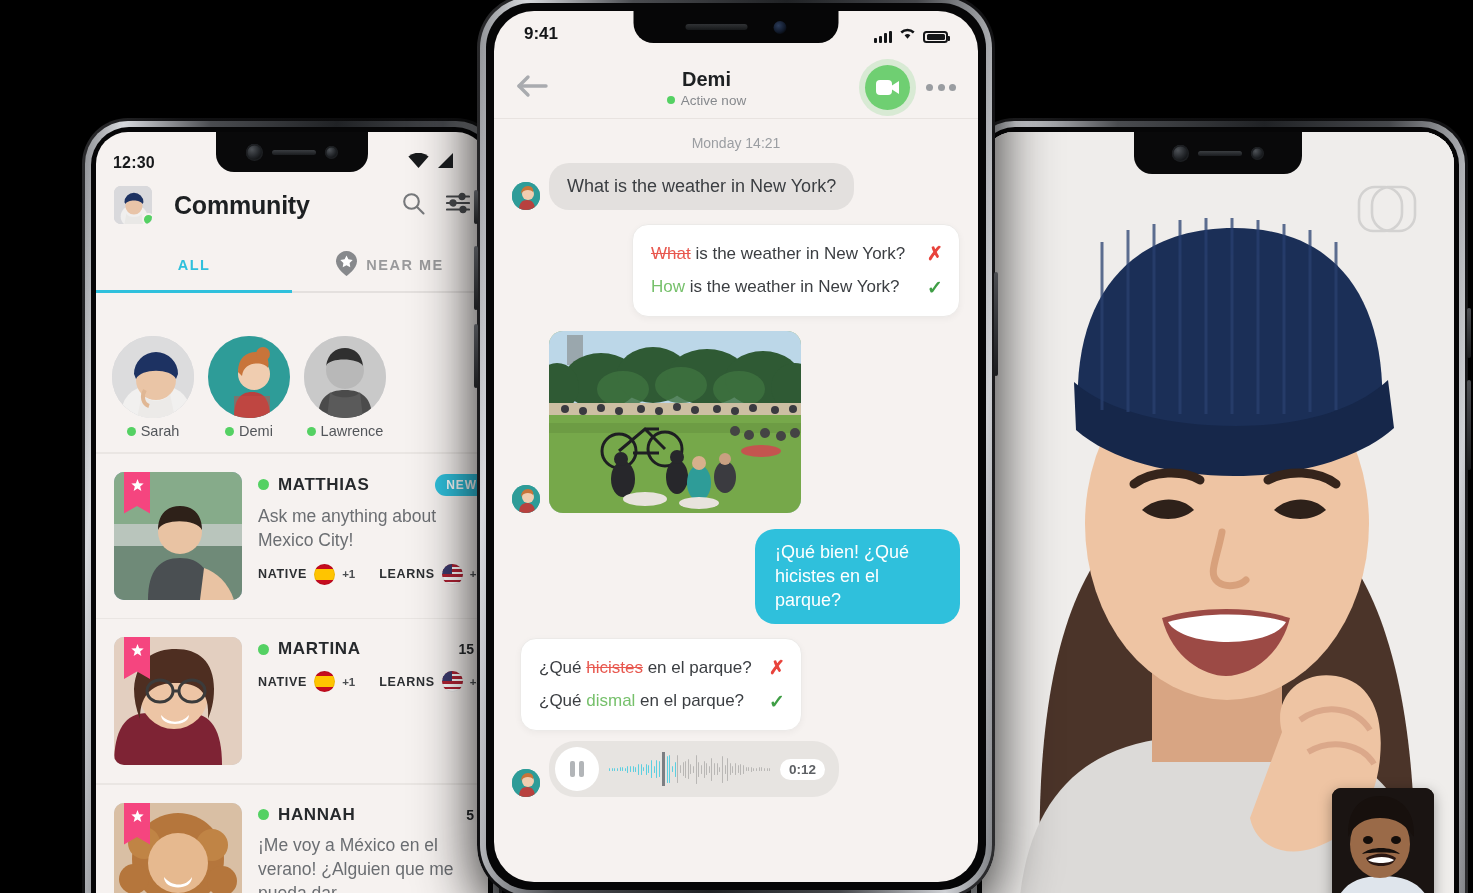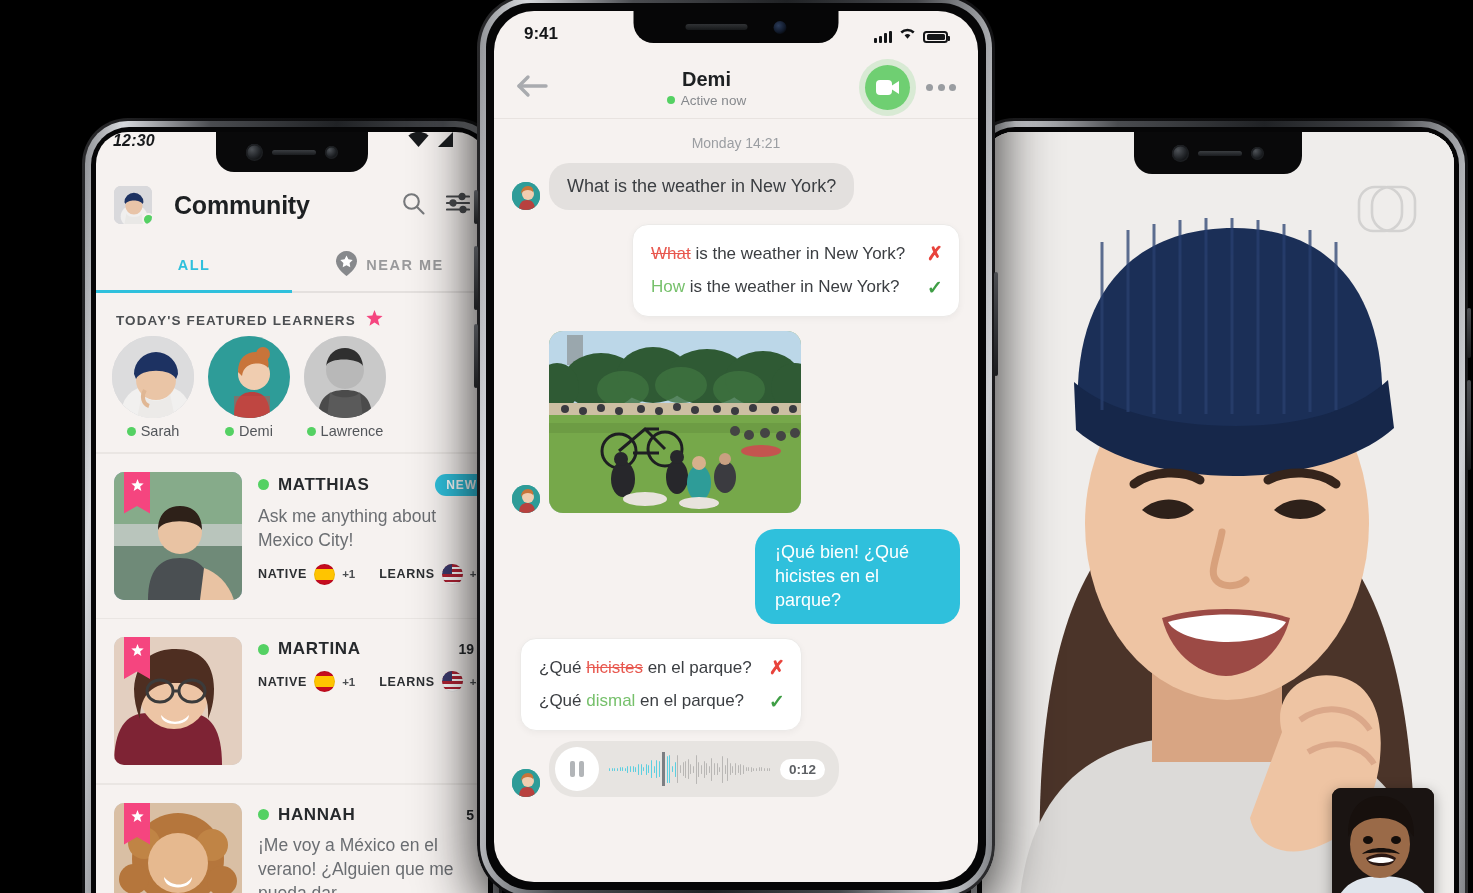--- a/index.html
+++ b/index.html
@@ -49,22 +49,22 @@
   }
   .cam-lens { width: 17px; height: 17px; border-radius: 50%;
     background: radial-gradient(circle at 35% 32%, #4e5257 0%, #25282c 45%, #0d0e10 75%);
     box-shadow: inset 0 0 0 1.5px #1c1e21; }
   .cam-lens.sm { width: 13px; height: 13px; }
   .speaker-slit { width: 44px; height: 5px; border-radius: 3px;
     background: linear-gradient(180deg,#3a3d41,#1a1c1f); }
 
   .and-status {
     position: absolute; top: 0; left: 0; right: 17px; height: 40px;
-    display: flex; align-items: flex-start; justify-content: space-between;
-    padding: 0 17px; z-index: 5; font-style: italic;
+    display: flex; align-items: flex-end; justify-content: space-between;
+    padding: 0 17px; z-index: 5;
   }
   .and-time { font-size: 16px; font-weight: 700; color: #17191b; letter-spacing:.2px; }
   .and-icons { display: flex; align-items: center; gap: 8px; }
 
   .and-appbar { position: absolute; top: 40px; left: 0; right: 0; height: 66px;
     display: flex; align-items: center; padding: 0 18px; }
   .and-avatar {
     position: relative; width: 38px; height: 38px; border-radius: 7px; overflow: hidden;
     background: #cfcfd2; flex: none;
   }
@@ -269,28 +269,20 @@
             <svg width="21" height="25" viewBox="0 0 21 25">
               <path d="M10.5 0C4.7 0 0 4.6 0 10.3 0 18 10.5 25 10.5 25S21 18 21 10.3C21 4.6 16.3 0 10.5 0Z" fill="#87898c"></path>
               <path d="m10.5 4.4 1.9 3.9 4.3.6-3.1 3 .7 4.3-3.8-2-3.8 2 .7-4.3-3.1-3 4.3-.6Z" fill="#fff"></path>
             </svg>
           </span>
           <span>NEAR ME</span>
         </div>
       </div>
       <div class="and-tab-underline"></div>
 
-      <div class="featured-hdr">
-        <span>TODAY'S FEATURED LEARNERS</span>
-        <span>
-          <svg width="17" height="17" viewBox="0 0 20 20">
-              <path d="m10 0 2.5 6.6 7 .4-5.4 4.5 1.8 6.9L10 14.6 4.1 18.4l1.8-6.9L.5 7l7-.4Z" fill="#F5457F"></path>
-            </svg>
-        </span>
-      </div>
 
       <div class="featured-row">
         <div class="feat">
           <div class="pic">
             <svg class="art" viewBox="0 0 82 82" preserveAspectRatio="xMidYMid slice">
               <rect width="82" height="82" fill="#dcdcdd"></rect>
               <ellipse cx="44" cy="74" rx="34" ry="26" fill="#f1f0ef"></ellipse>
               <circle cx="44" cy="44" r="20" fill="#eac5a6"></circle>
               <path d="M22 38a22 22 0 0 1 44 0l-2 5c-5-11-35-11-40 0Z" fill="#1d3262"></path>
               <path d="M30 58c5 9 23 9 28 0l5 24H25Z" fill="#eceae8"></path>
@@ -392,21 +384,21 @@
               <svg width="13" height="13" viewBox="0 0 20 20">
                   <path d="m10 0 2.5 6.6 7 .4-5.4 4.5 1.8 6.9L10 14.6 4.1 18.4l1.8-6.9L.5 7l7-.4Z" fill="#fff"></path>
                 </svg>
             </div>
           </div>
           <div class="body2">
             <div class="nmrow">
               <i></i>
               <span class="nm2">MARTINA</span>
               <span class="badge-cnt">
-                <span class="n">19</span>
+                <span class="n">15</span>
                 <span class="bar"></span>
               </span>
             </div>
             <div class="langs">
               <span>NATIVE</span>
               <span class="flag flag-es"></span>
               <span class="plus">+1</span>
               <span class="gap"></span>
               <span>LEARNS</span>
               <span class="flag flag-us"></span>

